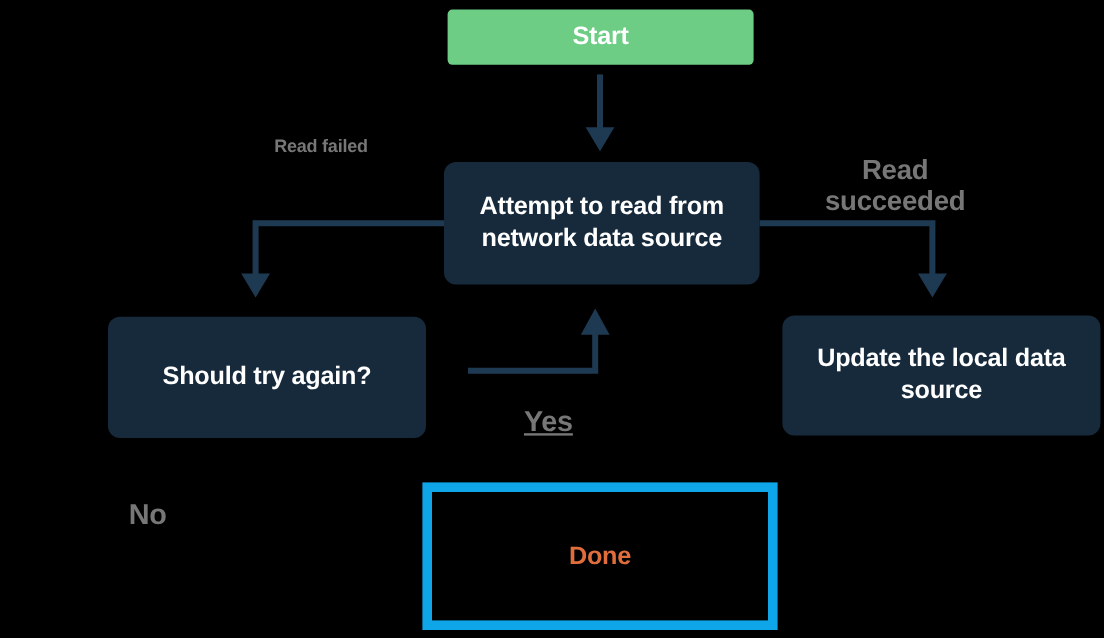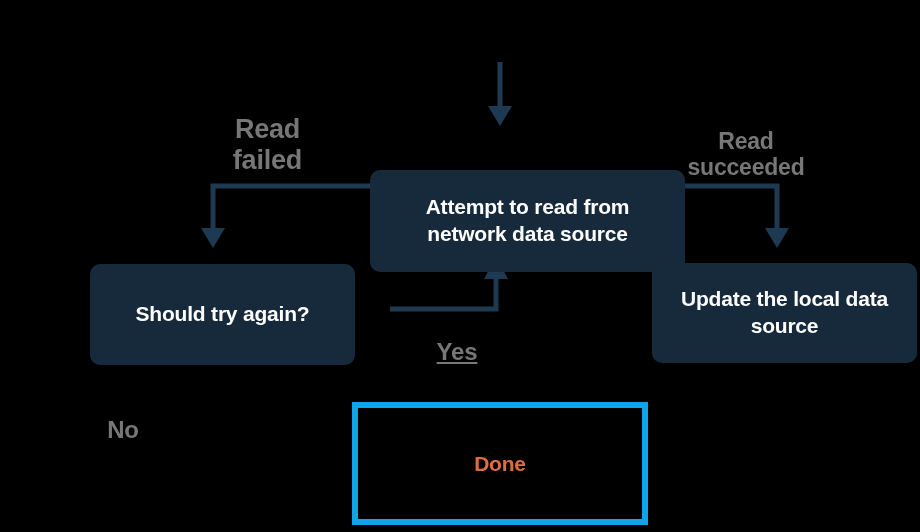--- a/index.html
+++ b/index.html
@@ -34,40 +34,40 @@
     background: #6DCD85;
     border-radius: 4px;
     font-size: 21px;
   }
   .node-process {
     background: #172A3C;
     border-radius: 10px;
     font-size: 21px;
     line-height: 1.27;
   }
-  .node-attempt  { left: 370px; top: 135px; width: 315px; height: 102px; padding: 0 14px; margin-top: 35px; }
+  .node-attempt  { left: 370px; top: 135px; width: 263px; height: 102px; padding: 0 14px; }
   .node-shouldtry{ left:  90px; top: 264px; width: 265px; height: 101px; padding: 12px 12px; }
   .node-update   { left: 652px; top: 263px; width: 265px; height: 100px; padding: 0 22px; }
   .node-done {
     left: 352px; top: 402px;
     width: 296px; height: 123px;
     background: transparent;
-    border: 6px solid #0ea5e9;
+    border: 8px solid #0ea5e9;
     color: #E06E3C;
     font-size: 21px;
   }
   .edge-label {
     position: absolute;
     color: #777777;
     font-weight: bold;
     text-align: center;
     line-height: 1.15;
     letter-spacing: -0.2px;
   }
-  .label-read-failed    { left: 205px; top: 114px; width: 125px; font-size: 27px; }
+  .label-read-failed    { left: 205px; top: 114px; width: 125px; font-size: 15px; }
   .label-read-succeeded { left: 671px; top: 112px; width: 150px; font-size: 23px; margin-top: 16px; }
   .label-yes            { left: 425px; top: 338px; width:  64px; font-size: 24px; text-decoration: underline; }
   .label-no             { left:  98px; top: 416px; width:  50px; font-size: 24px; }
 </style>
 </head>
 <body>
 
 <div class="canvas">
 
   <svg class="edges" viewBox="0 0 920 532" aria-hidden="true">
@@ -86,20 +86,23 @@
       <path d="M633,186 H777 V230" fill="none" stroke-width="5"></path>
       <polygon points="765,228 789,228 777,248" stroke="none"></polygon>
     </g>
 
     <g fill="#1E3A52" stroke="#1E3A52">
       <path d="M390,309 H496 V277" fill="none" stroke-width="5"></path>
       <polygon points="484,279 508,279 496,257" stroke="none"></polygon>
     </g>
   </svg>
 
+  <div class="node node-start">
+    <span>Start</span>
+  </div>
 
   <div class="node node-process node-attempt">
     <span>Attempt to read from network data source</span>
   </div>
 
   <div class="node node-process node-shouldtry">
     <span>Should try again?</span>
   </div>
 
   <div class="node node-process node-update">

